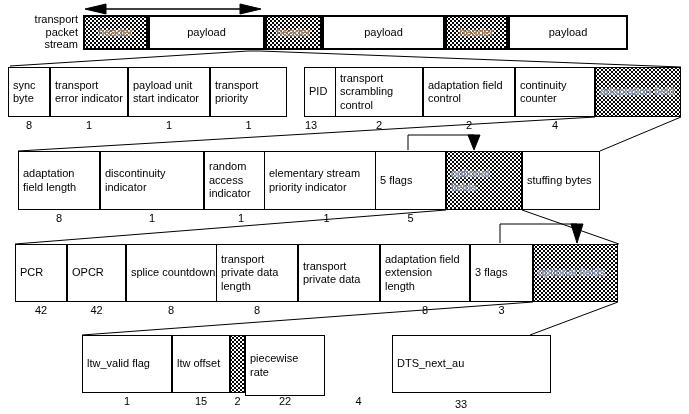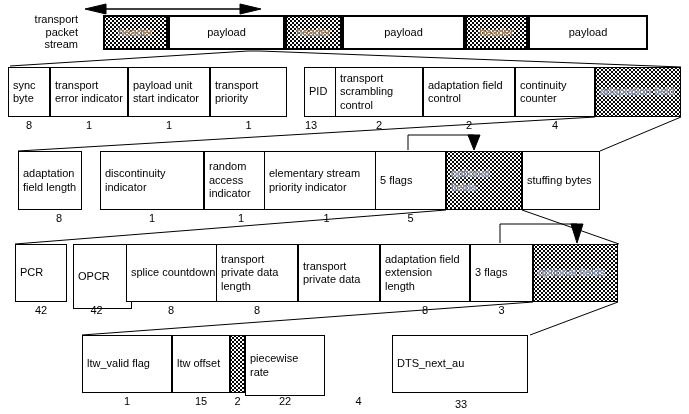--- a/index.html
+++ b/index.html
@@ -2,21 +2,21 @@
 <html><head>
 <meta charset="utf-8">
 <style>
   html,body{margin:0;padding:0;background:#fff;}
   #canvas{position:relative;width:689px;height:414px;background:#fff;
           font-family:"Liberation Sans",sans-serif;color:#000;overflow:hidden;}
   svg.overlay{position:absolute;left:0;top:0;width:689px;height:414px;}
   .box{position:absolute;box-sizing:border-box;border:1px solid #000;background:#fff;
        display:flex;align-items:center;justify-content:flex-start;
        font:11px/1.22 "Liberation Sans",sans-serif;padding:2px 4px;}
-  .r1{border-width:2px;justify-content:center;padding:2px;margin-left:20px;}
+  .r1{border-width:2px;justify-content:center;padding:2px;}
   .dot{background-image:radial-gradient(#000 0.7px,rgba(0,0,0,0) 1px),
                         radial-gradient(#000 0.7px,rgba(0,0,0,0) 1px);
        background-size:4px 4px;background-position:0 0,2px 2px;background-color:#fff;}
   .dot.hdr{color:#9b6a3c;text-shadow:0 0 2px #fff,0 0 2px #fff;}
   .dot.opt{color:#6e7fa3;text-shadow:0 0 2px #fff,0 0 2px #fff;}
   .bits{position:absolute;text-align:center;font:11px "Liberation Sans",sans-serif;}
   .streamlbl{position:absolute;left:0;top:13px;width:78px;text-align:right;
              font:11px/12.5px "Liberation Sans",sans-serif;}
   .measure{position:absolute;left:138px;top:19px;width:60px;text-align:left;
            background:#0369a1;font:11px "Liberation Sans",sans-serif;}
@@ -83,55 +83,55 @@
 
   <div class="bits" style="left:8px;top:119px;width:42px">8</div>
   <div class="bits" style="left:50px;top:119px;width:78px">1</div>
   <div class="bits" style="left:128px;top:119px;width:82px">1</div>
   <div class="bits" style="left:210px;top:119px;width:77px">1</div>
   <div class="bits" style="left:287px;top:119px;width:48px">13</div>
   <div class="bits" style="left:335px;top:119px;width:88px">2</div>
   <div class="bits" style="left:423px;top:119px;width:92px">2</div>
   <div class="bits" style="left:515px;top:119px;width:80px">4</div>
 
-  <div class="box" style="left:18px;top:151px;width:64px;height:59px">adaptation field length</div>
+  <div class="box" style="left:18px;top:151px;width:82px;height:59px">adaptation field length</div>
   <div class="box" style="left:100px;top:151px;width:104px;height:59px">discontinuity indicator</div>
   <div class="box" style="left:204px;top:151px;width:74px;height:59px">random access indicator</div>
   <div class="box" style="left:264px;top:151px;width:117px;height:59px">elementary stream priority indicator</div>
   <div class="box" style="left:375px;top:151px;width:71px;height:59px">5 flags</div>
   <div class="box dot opt" style="left:446px;top:151px;width:76px;height:59px">optional fields</div>
   <div class="box" style="left:522px;top:151px;width:78px;height:59px">stuffing bytes</div>
 
   <div class="bits" style="left:18px;top:212px;width:82px">8</div>
   <div class="bits" style="left:100px;top:212px;width:104px">1</div>
   <div class="bits" style="left:204px;top:212px;width:74px">1</div>
   <div class="bits" style="left:278px;top:212px;width:97px">1</div>
   <div class="bits" style="left:375px;top:212px;width:71px">5</div>
 
   <div class="box" style="left:15px;top:244px;width:52px;height:58px">PCR</div>
-  <div class="box" style="left:73px;top:244px;width:59px;height:65px">OPCR</div>
+  <div class="box" style="left:67px;top:244px;width:59px;height:58px">OPCR</div>
   <div class="box" style="left:126px;top:244px;width:104px;height:58px">splice countdown</div>
   <div class="box" style="left:216px;top:244px;width:82px;height:58px">transport private data length</div>
   <div class="box" style="left:298px;top:244px;width:82px;height:58px">transport private data</div>
   <div class="box" style="left:380px;top:244px;width:90px;height:58px">adaptation field extension length</div>
   <div class="box" style="left:470px;top:244px;width:63px;height:58px">3 flags</div>
   <div class="box dot opt" style="left:533px;top:244px;width:85px;height:58px">optional fields</div>
 
   <div class="bits" style="left:15px;top:304px;width:52px">42</div>
   <div class="bits" style="left:67px;top:304px;width:59px">42</div>
   <div class="bits" style="left:126px;top:304px;width:90px">8</div>
   <div class="bits" style="left:216px;top:304px;width:82px">8</div>
   <div class="bits" style="left:380px;top:304px;width:90px">8</div>
   <div class="bits" style="left:470px;top:304px;width:63px">3</div>
 
   <div class="box" style="left:82px;top:335px;width:90px;height:58px">ltw_valid flag</div>
   <div class="box" style="left:172px;top:335px;width:58px;height:58px">ltw offset</div>
   <div class="box dot" style="left:230px;top:335px;width:15px;height:58px"></div>
   <div class="box" style="left:245px;top:335px;width:80px;height:61px">piecewise rate</div>
-  <div class="box" style="left:392px;top:335px;width:136px;height:58px">DTS_next_au</div>
+  <div class="box" style="left:392px;top:335px;width:159px;height:58px">DTS_next_au</div>
 
   <div class="bits" style="left:82px;top:395px;width:90px">1</div>
   <div class="bits" style="left:172px;top:395px;width:58px">15</div>
   <div class="bits" style="left:230px;top:395px;width:15px">2</div>
   <div class="bits" style="left:245px;top:395px;width:80px">22</div>
   <div class="bits" style="left:325px;top:395px;width:67px">4</div>
   <div class="bits" style="left:392px;top:398px;width:138px">33</div>
 
 </div>
 

